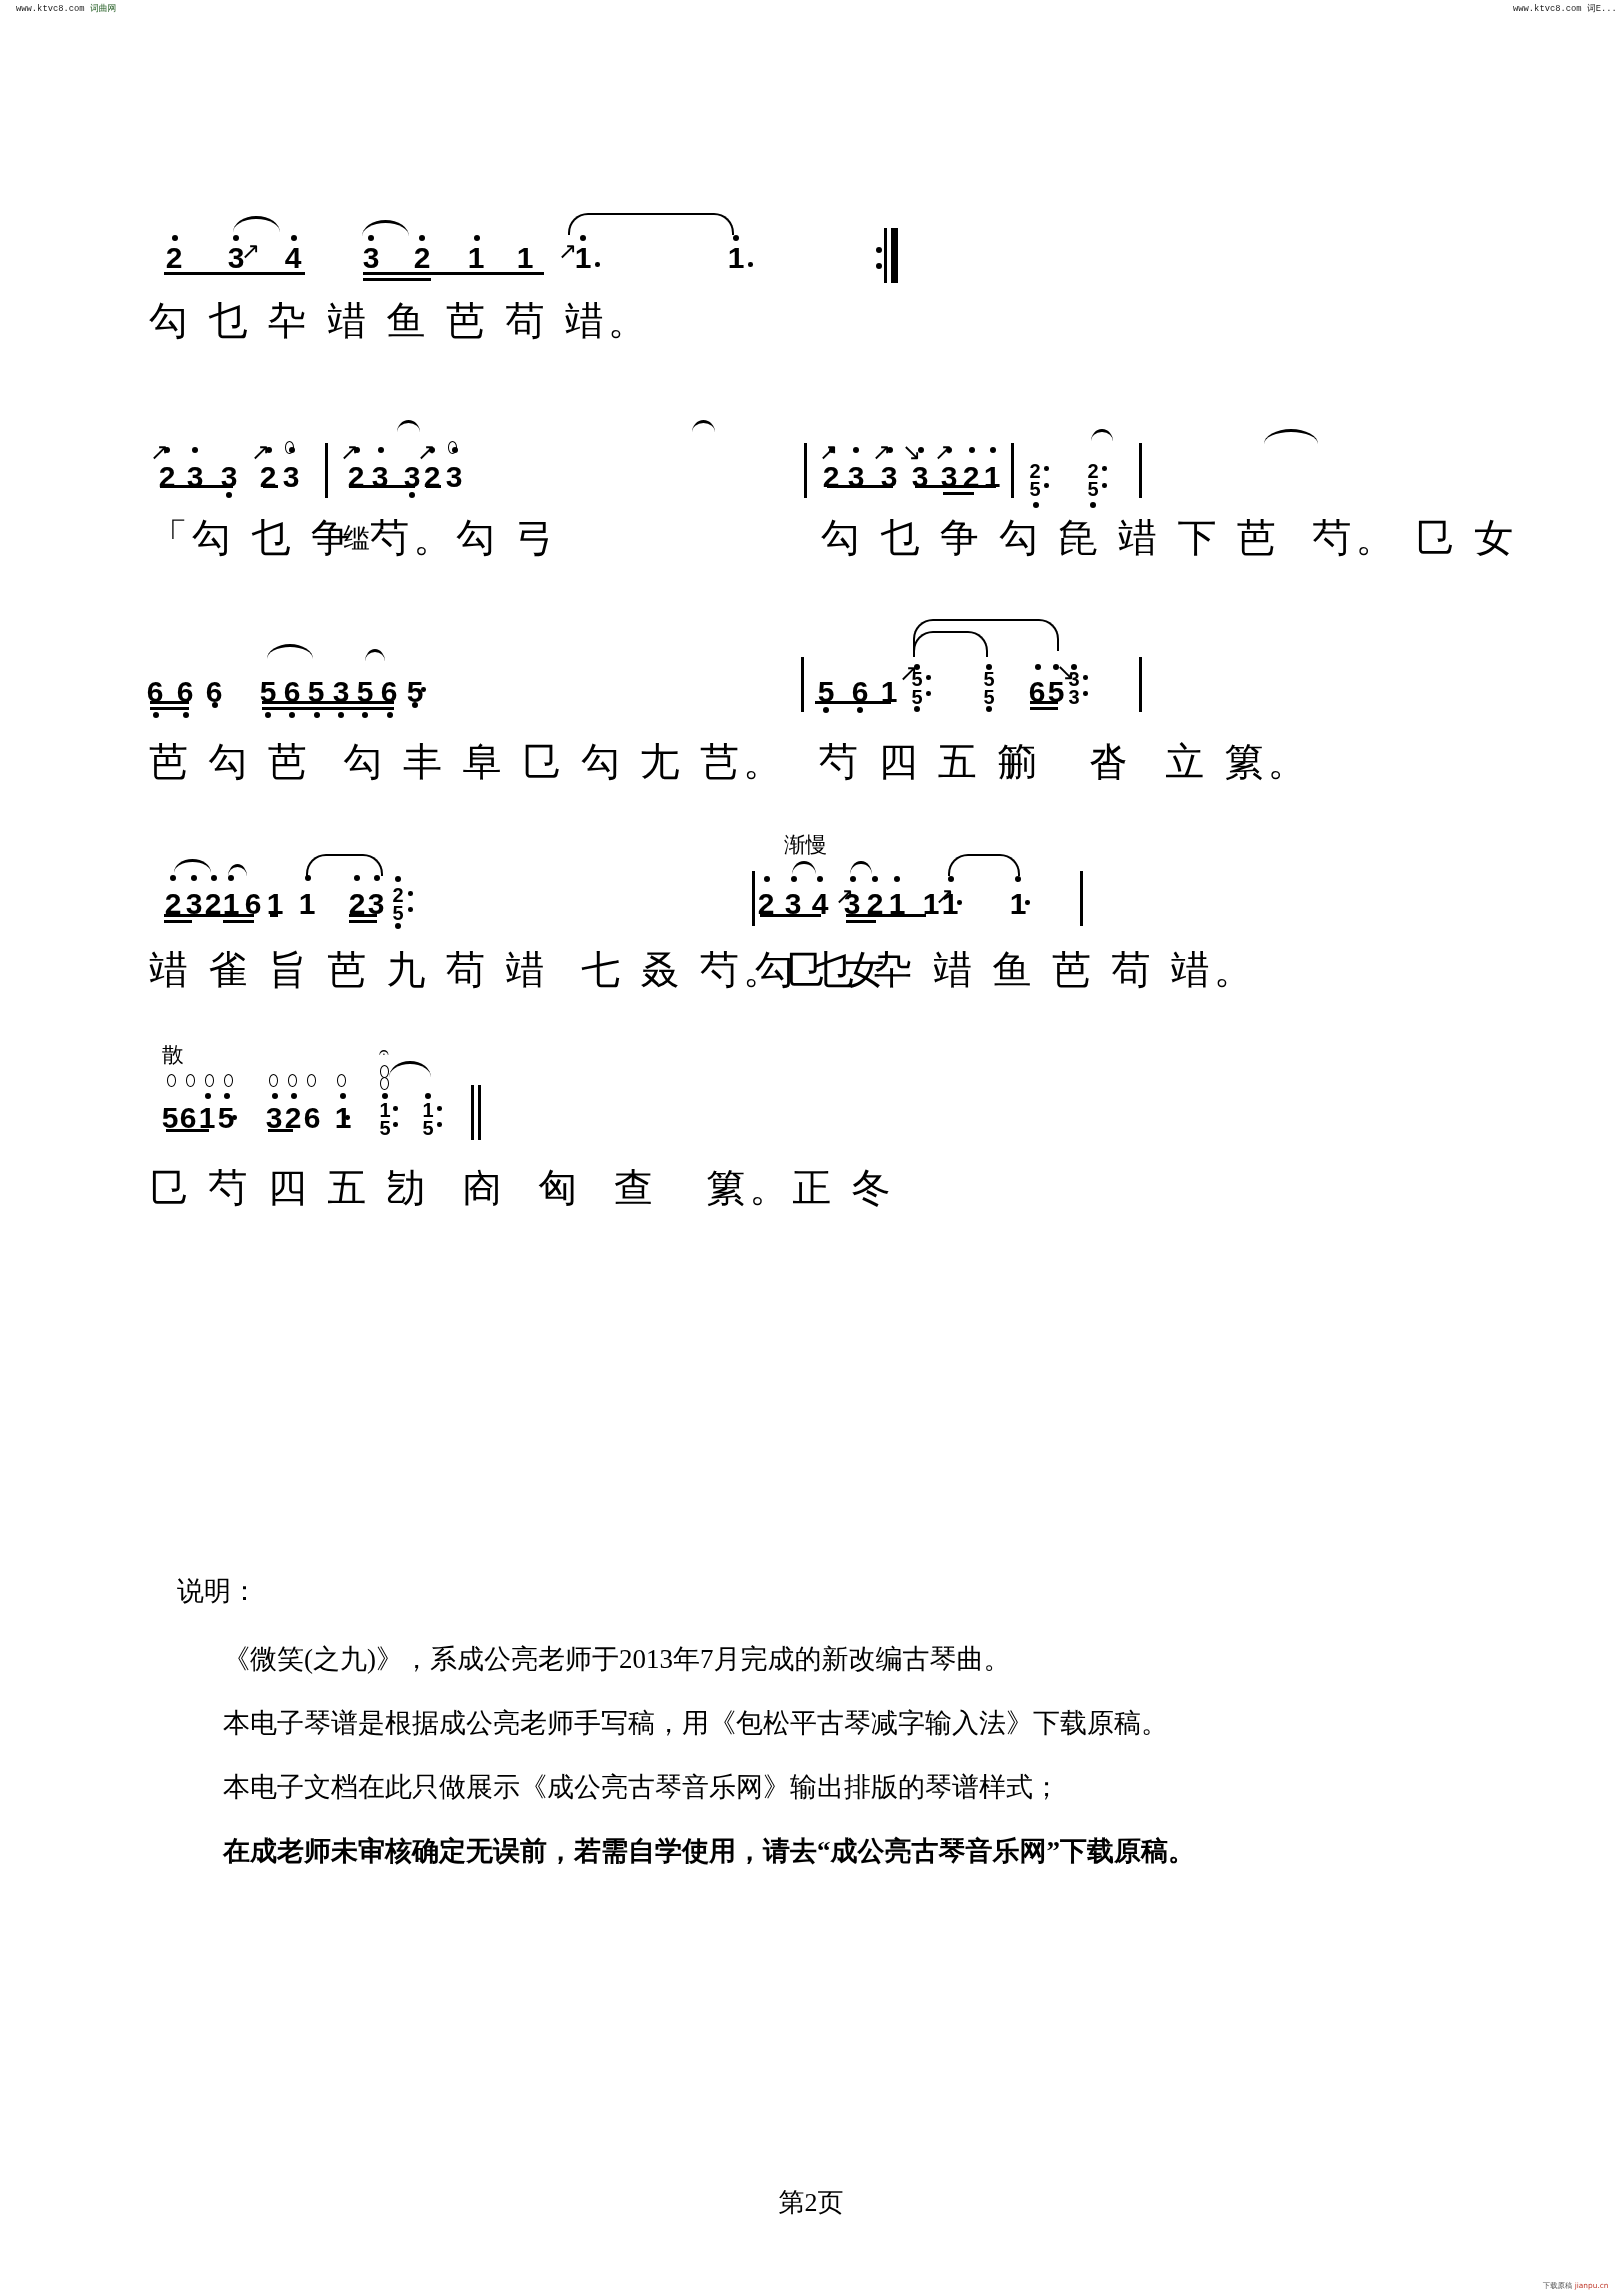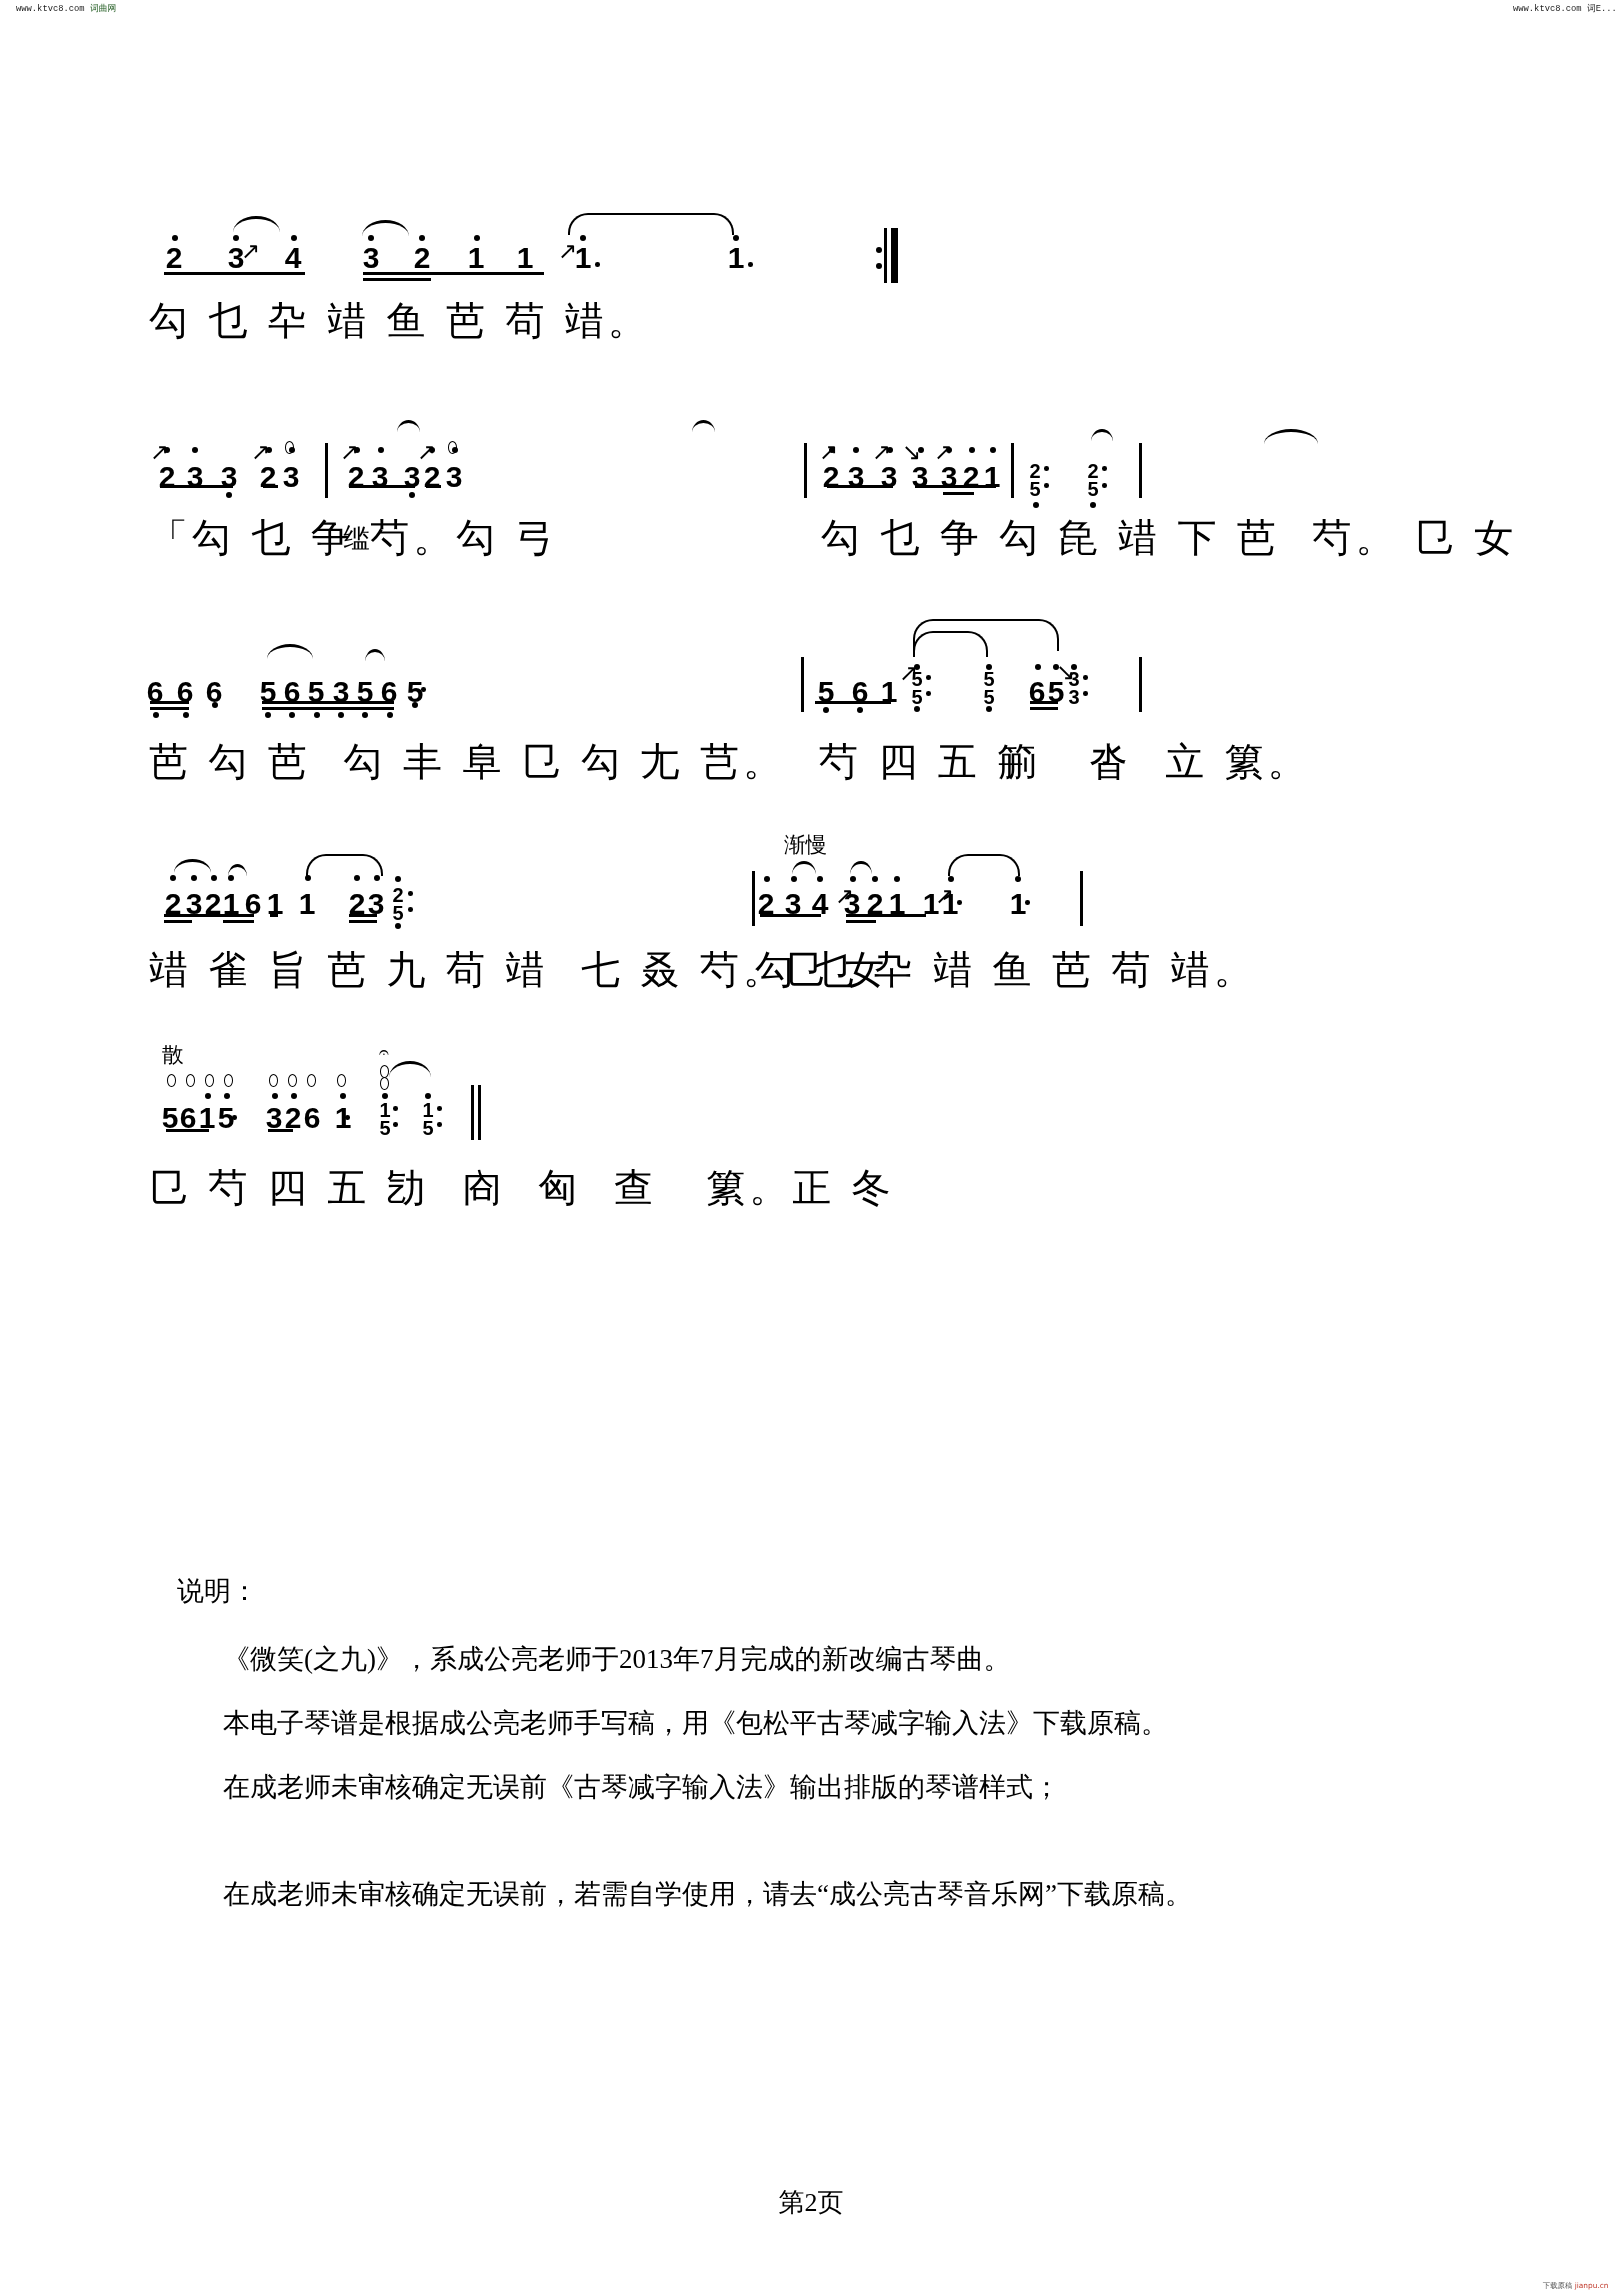--- a/index.html
+++ b/index.html
@@ -358,18 +358,18 @@
   <div class="bar" style="left:471px;top:1085px;height:55px;"></div>
   <div class="bar" style="left:478px;top:1085px;height:55px;"></div>
 
   <div class="tab" style="left:149px;top:1164px;">㔾 芍 四 五 㔕  㕯  匈  查   䉂。正 冬</div>
 </div>
 
 <div>
   <div class="notes-title" style="left:177px;top:1575px;">说明：</div>
   <div class="notes-line" style="left:223px;top:1643px;">《微笑(之九)》，系成公亮老师于2013年7月完成的新改编古琴曲。</div>
   <div class="notes-line" style="left:223px;top:1707px;">本电子琴谱是根据成公亮老师手写稿，用《包松平古琴减字输入法》下载原稿。</div>
-  <div class="notes-line" style="left:223px;top:1771px;">在成老师未审核确定无误前《古琴减字输入法》输出排版的琴谱样式；</div>
-  <div class="notes-line" style="left:223px;top:1878px;">在成老师未审核确定无误前，若需自学使用，请去“成公亮古琴音乐网”下载原稿。</div>
+  <div class="notes-line" style="left:223px;top:1771px;">本电子文档在此只做展示《成公亮古琴音乐网》输出排版的琴谱样式；</div>
+  <div class="notes-line" style="left:223px;top:1835px;font-weight:bold;">在成老师未审核确定无误前，若需自学使用，请去“成公亮古琴音乐网”下载原稿。</div>
 </div>
 
 <div class="page-num">第2页</div>
 
 
 </body></html>

